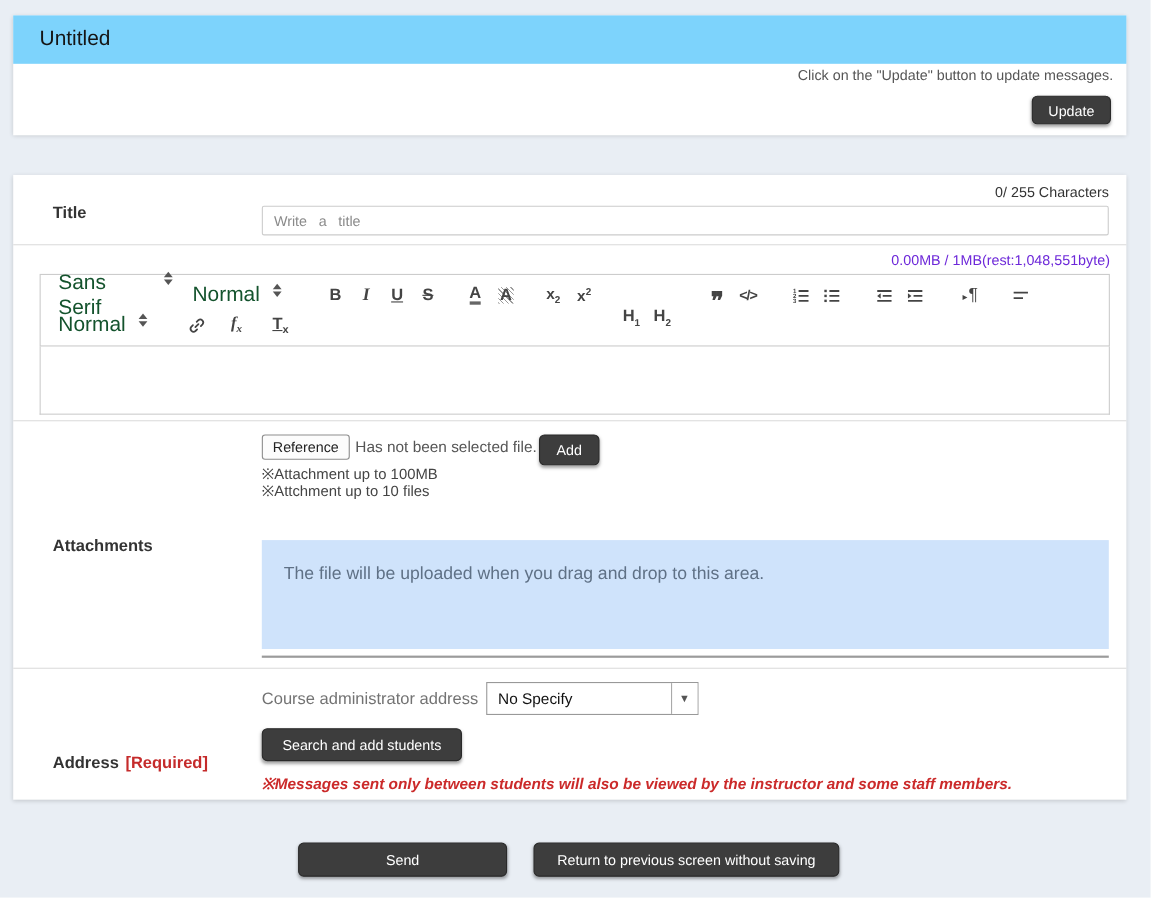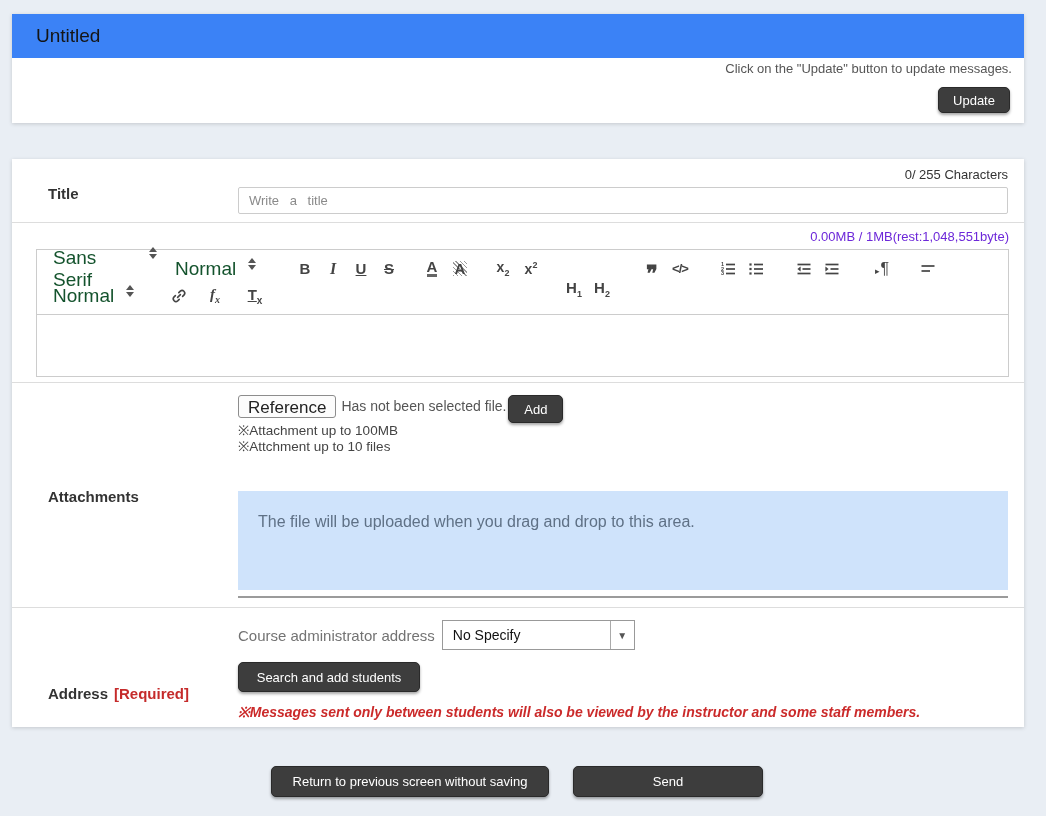--- a/index.html
+++ b/index.html
@@ -12,21 +12,21 @@
   }
   .card {
     background:#fff;
     width:1012px;
     margin-left:12px;
     box-shadow:0 1px 4px rgba(0,0,0,.16);
   }
   
   .update-card { margin-top:14px; }
   .update-header {
-    background:#3b82f6;
+    background:#7dd3fc;
     height:44px;
     display:flex; align-items:center;
     padding-left:24px;
     font-size:19px; color:#151515;
   }
   .update-body { padding:3px 10px 10px 10px; text-align:right; }
   .update-instruction { font-size:13px; color:#555; padding-right:2px; }
   .btn-dark {
     display:inline-flex; align-items:center; justify-content:center;
     background:#3d3d3d; color:#fff;
@@ -113,21 +113,21 @@
   .ql-clean sub { font-size:10px; font-weight:bold; }
   .icon-svg { display:block; }
 
   
   .sec-attach { height:225px; }
   .sec-attach .label-col { padding-top:105px; }
   .sec-attach .content-col { padding-top:12px; }
   .ref-row { display:flex; align-items:flex-start; }
   .btn-reference {
     border:1px solid #8d8d8d; background:#fcfcfc; border-radius:3px;
-    font-size:17px; color:#222; padding:2px 9px; height:23px; cursor:pointer;
+    font-size:13px; color:#222; padding:2px 9px; height:23px; cursor:pointer;
     font-family:"Liberation Sans", sans-serif;
   }
   .no-file-text { font-size:14px; color:#555; margin-left:5px; padding-top:3px; }
   .btn-add { width:55px; height:28px; margin-left:2px; }
   .attach-note { font-size:13.5px; color:#444; line-height:16px; }
   .dropzone {
     margin-top:36px; height:99px;
     background:#cfe3fb;
     padding:22px 0 0 20px;
     font-size:16px; color:#5f7186;
@@ -387,19 +387,19 @@
       <button class="btn-dark btn-search">
         <span>Search and add students</span>
       </button>
       <div class="address-warning">※Messages sent only between students will also be viewed by the instructor and some staff members.</div>
     </div>
   </div>
 
 </div>
 
 <div class="footer-actions">
+  <button class="btn-dark btn-send">
+    <span>Send</span>
+  </button>
   <button class="btn-dark btn-back">
     <span>Return to previous screen without saving</span>
   </button>
-  <button class="btn-dark btn-send">
-    <span>Send</span>
-  </button>
 </div>
 
 </body></html>

